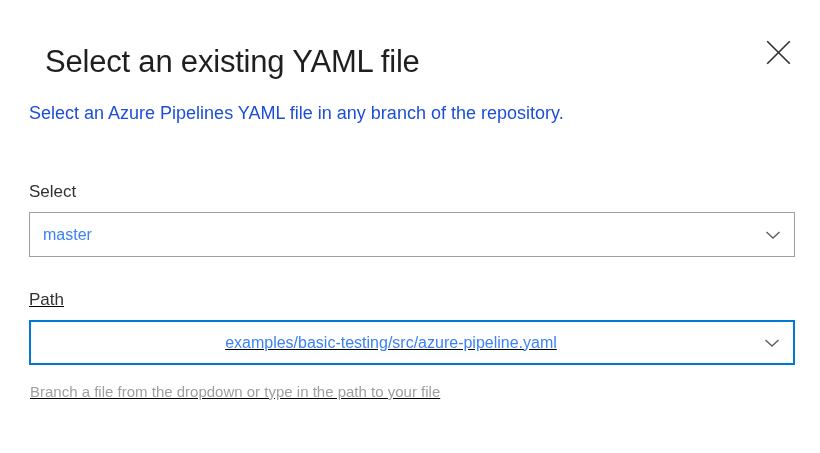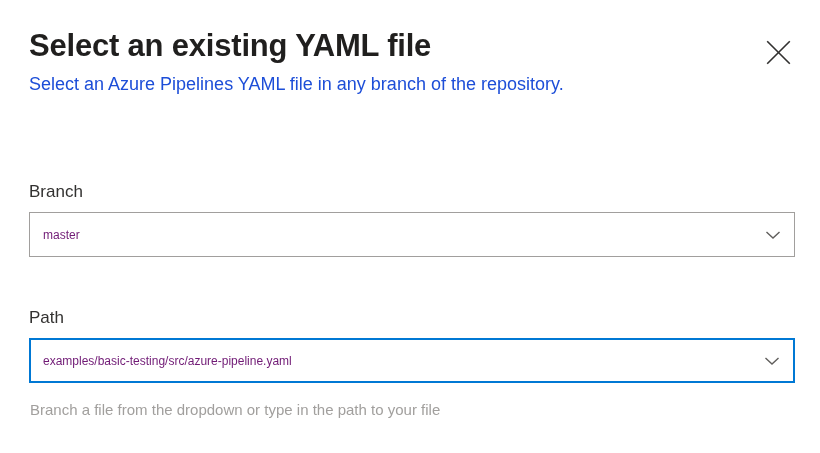--- a/index.html
+++ b/index.html
@@ -25,25 +25,25 @@
 
   
   .header {
     position: absolute;
     left: 29px;
     top: 26px;
     right: 25px;
   }
   .title {
     font-size: 31px;
-    font-weight: 700;
+    font-weight: 400;
     color: #201f1e;
     letter-spacing: -0.2px;
     line-height: 40px;
-    margin: 0;
+    margin: 16px;
     padding: 0;
     white-space: nowrap;
   }
   .subtitle {
     font-size: 18px;
     font-weight: 400;
     color: #1d4ed8;
     line-height: 31px;
     margin: 3px 0 0 0;
     max-width: 610px;
@@ -89,41 +89,41 @@
     box-sizing: border-box;
     background: #ffffff;
     border: 1px solid #a19f9d;
     cursor: pointer;
   }
   .combo.focused {
     border: 2px solid #0078d4;
   }
   .combo-value {
     flex: 1 1 auto;
-    font-size: 12px;
-    color: #701a75;
+    font-size: 16px;
+    color: #3b82f6;
     padding-left: 13px;
     white-space: nowrap;
     overflow: hidden;
     text-overflow: ellipsis;
     line-height: 24px;
   }
-  .combo.focused .combo-value { padding-left: 12px; }
+  .combo.focused .combo-value { padding-left: 0; text-align: center; }
   .chevron {
     flex: 0 0 auto;
     width: 42px;
     display: flex;
     align-items: center;
     justify-content: center;
     cursor: pointer;
   }
   .chevron svg { display: block; }
 
   .field-branch { margin-bottom: 0; }
-  .field-path { margin-top: 49px; }
+  .field-path { margin-top: 31px; text-decoration: underline; }
 
   .helper-text {
     font-size: 15px;
     color: #a19f9d;
     line-height: 22px;
     margin: 16px 0 0 1px;
   }
 </style>
 </head>
 <body>
@@ -139,21 +139,21 @@
     <span>
       <svg width="27" height="27" viewBox="0 0 27 27" aria-hidden="true">
         <path d="M2.2 2.2 L24.8 24.8 M24.8 2.2 L2.2 24.8" stroke="#323130" stroke-width="1.6" fill="none"></path>
       </svg>
     </span>
   </button>
 
   <div class="form">
 
     <div class="field-branch">
-      <label class="field-label">Branch</label>
+      <label class="field-label">Select</label>
       <div class="combo">
         <span class="combo-value">master</span>
         <span class="chevron">
           <svg width="20" height="20" viewBox="0 0 20 20" aria-hidden="true">
             <path d="M4 7.5 L10 13 L16 7.5" stroke="#605e5c" stroke-width="1.4" fill="none" stroke-linecap="square"></path>
           </svg>
         </span>
       </div>
     </div>
 

